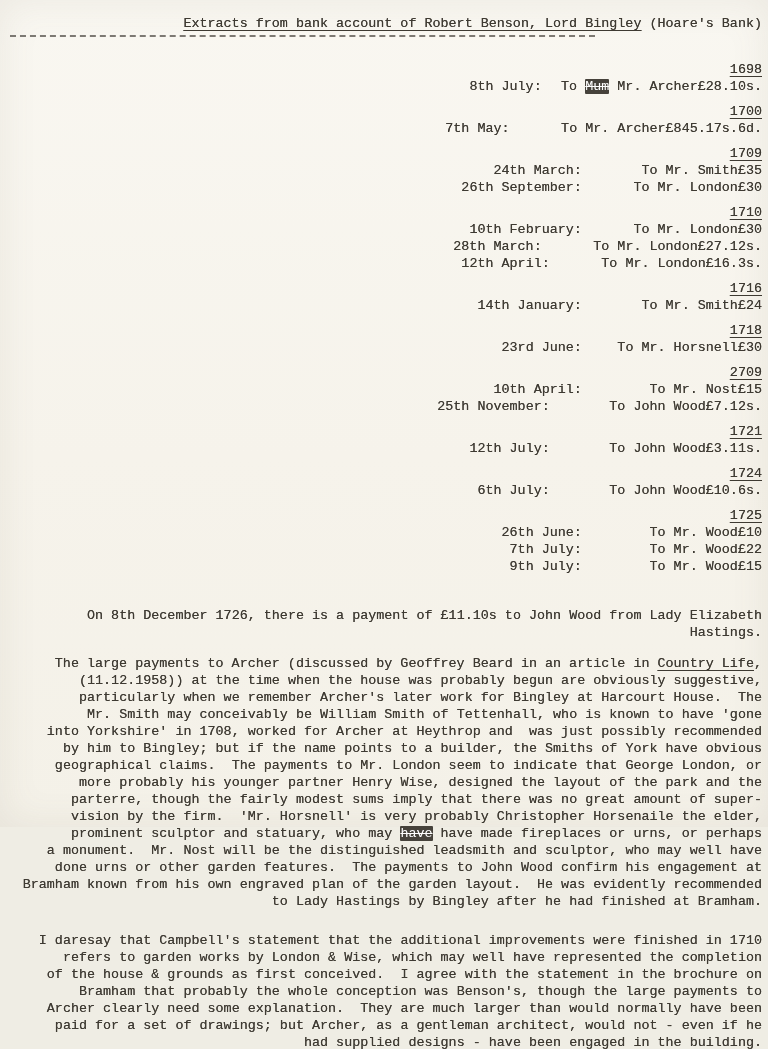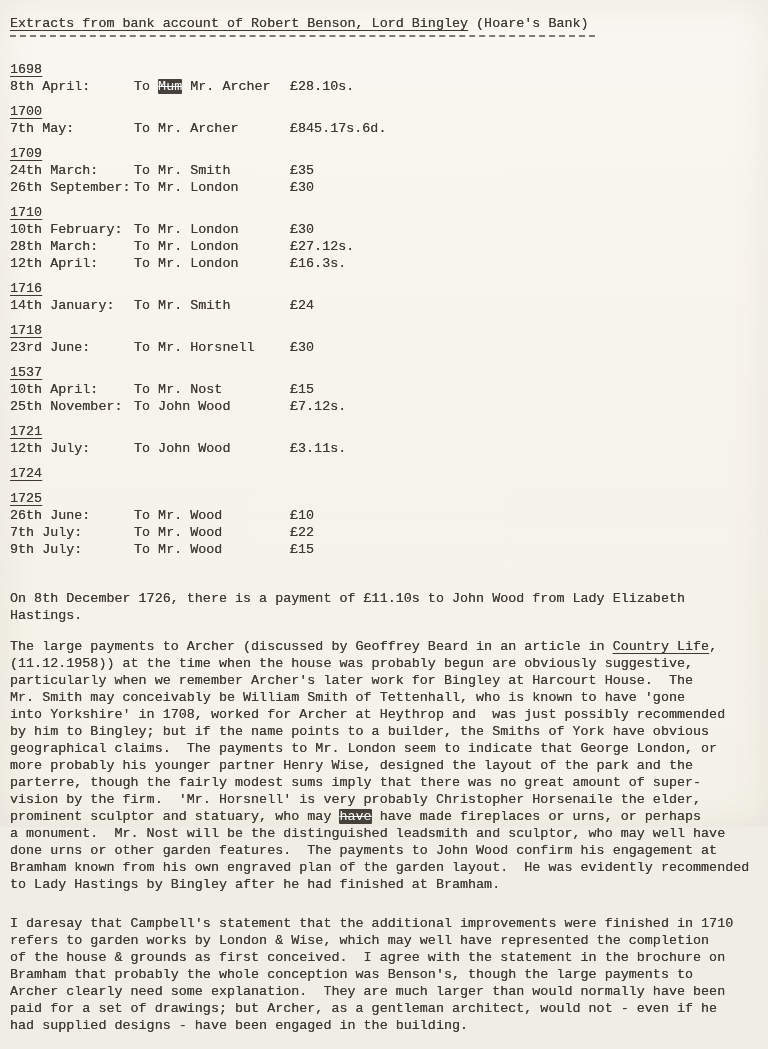--- a/index.html
+++ b/index.html
@@ -15,20 +15,21 @@
     width: 768px;
     height: 827px;
     box-sizing: border-box;
     padding: 15px 6px 0 10px;
     background: linear-gradient(180deg, #f9f7f1 0%, #f6f3eb 55%, #f4f1e8 100%);
     color: #3e3a32;
     font-size: 13.4px;
     line-height: 17px;
     text-shadow: 0 0 0.6px rgba(45,42,36,0.75);
     box-shadow: inset 0 0 38px rgba(120,110,85,0.10);
+    text-align: right;
   }
   .title-block { margin-bottom: 24px; }
   .title { white-space: pre; }
   .u { text-decoration: underline; text-underline-offset: 3px; text-decoration-thickness: 1.3px; }
   .title-dash {
     width: 585px;
     border-bottom: 2px dashed #54504a;
     margin-top: 3px;
     opacity: 0.75;
   }
@@ -55,29 +56,29 @@
 <body>
 
 <div class="page">
 
   <div class="title-block">
     <div class="title"><span class="u">Extracts from bank account of Robert Benson, Lord Bingley</span><span> (Hoare's Bank)</span></div>
     <div class="title-dash"></div>
   </div>
 
   <div id="ledger" class="ledger">
-      <div class="section"><div class="year u">1698</div><div class="row"><span class="c-date">8th April:</span><span class="c-payee">To <span class="struck">Mum</span> Mr. Archer</span><span class="c-amount">£28.10s.</span></div></div>
+      <div class="section"><div class="year u">1698</div><div class="row"><span class="c-date">8th July:</span><span class="c-payee">To <span class="struck">Mum</span> Mr. Archer</span><span class="c-amount">£28.10s.</span></div></div>
       <div class="section"><div class="year u">1700</div><div class="row"><span class="c-date">7th May:</span><span class="c-payee">To Mr. Archer</span><span class="c-amount">£845.17s.6d.</span></div></div>
       <div class="section"><div class="year u">1709</div><div class="row"><span class="c-date">24th March:</span><span class="c-payee">To Mr. Smith</span><span class="c-amount">£35</span></div><div class="row"><span class="c-date">26th September:</span><span class="c-payee">To Mr. London</span><span class="c-amount">£30</span></div></div>
       <div class="section"><div class="year u">1710</div><div class="row"><span class="c-date">10th February:</span><span class="c-payee">To Mr. London</span><span class="c-amount">£30</span></div><div class="row"><span class="c-date">28th March:</span><span class="c-payee">To Mr. London</span><span class="c-amount">£27.12s.</span></div><div class="row"><span class="c-date">12th April:</span><span class="c-payee">To Mr. London</span><span class="c-amount">£16.3s.</span></div></div>
       <div class="section"><div class="year u">1716</div><div class="row"><span class="c-date">14th January:</span><span class="c-payee">To Mr. Smith</span><span class="c-amount">£24</span></div></div>
       <div class="section"><div class="year u">1718</div><div class="row"><span class="c-date">23rd June:</span><span class="c-payee">To Mr. Horsnell</span><span class="c-amount">£30</span></div></div>
-      <div class="section"><div class="year u">1537</div><div class="row"><span class="c-date">10th April:</span><span class="c-payee">To Mr. Nost</span><span class="c-amount">£15</span></div><div class="row"><span class="c-date">25th November:</span><span class="c-payee">To John Wood</span><span class="c-amount">£7.12s.</span></div></div>
+      <div class="section"><div class="year u">2709</div><div class="row"><span class="c-date">10th April:</span><span class="c-payee">To Mr. Nost</span><span class="c-amount">£15</span></div><div class="row"><span class="c-date">25th November:</span><span class="c-payee">To John Wood</span><span class="c-amount">£7.12s.</span></div></div>
       <div class="section"><div class="year u">1721</div><div class="row"><span class="c-date">12th July:</span><span class="c-payee">To John Wood</span><span class="c-amount">£3.11s.</span></div></div>
-      <div class="section"><div class="year u">1724</div></div>
+      <div class="section"><div class="year u">1724</div><div class="row"><span class="c-date">6th July:</span><span class="c-payee">To John Wood</span><span class="c-amount">£10.6s.</span></div></div>
       <div class="section"><div class="year u">1725</div><div class="row"><span class="c-date">26th June:</span><span class="c-payee">To Mr. Wood</span><span class="c-amount">£10</span></div><div class="row"><span class="c-date">7th July:</span><span class="c-payee">To Mr. Wood</span><span class="c-amount">£22</span></div><div class="row"><span class="c-date">9th July:</span><span class="c-payee">To Mr. Wood</span><span class="c-amount">£15</span></div></div>
     </div>
 
   <div id="commentary">
       <p class="para" id="para-1726">On 8th December 1726, there is a payment of £11.10s to John Wood from Lady Elizabeth<br>Hastings.</p>
       <p class="para" id="para-archer">The large payments to Archer (discussed by Geoffrey Beard in an article in <span class="u">Country Life</span>,<br>(11.12.1958)) at the time when the house was probably begun are obviously suggestive,<br>particularly when we remember Archer's later work for Bingley at Harcourt House.  The<br>Mr. Smith may conceivably be William Smith of Tettenhall, who is known to have 'gone<br>into Yorkshire' in 1708, worked for Archer at Heythrop and  was just possibly recommended<br>by him to Bingley; but if the name points to a builder, the Smiths of York have obvious<br>geographical claims.  The payments to Mr. London seem to indicate that George London, or<br>more probably his younger partner Henry Wise, designed the layout of the park and the<br>parterre, though the fairly modest sums imply that there was no great amount of super-<br>vision by the firm.  'Mr. Horsnell' is very probably Christopher Horsenaile the elder,<br>prominent sculptor and statuary, who may <span class="struck">have</span> have made fireplaces or urns, or perhaps<br>a monument.  Mr. Nost will be the distinguished leadsmith and sculptor, who may well have<br>done urns or other garden features.  The payments to John Wood confirm his engagement at<br>Bramham known from his own engraved plan of the garden layout.  He was evidently recommended<br>to Lady Hastings by Bingley after he had finished at Bramham.</p>
       <p class="para" id="para-campbell">I daresay that Campbell's statement that the additional improvements were finished in 1710<br>refers to garden works by London &amp; Wise, which may well have represented the completion<br>of the house &amp; grounds as first conceived.  I agree with the statement in the brochure on<br>Bramham that probably the whole conception was Benson's, though the large payments to<br>Archer clearly need some explanation.  They are much larger than would normally have been<br>paid for a set of drawings; but Archer, as a gentleman architect, would not - even if he<br>had supplied designs - have been engaged in the building.</p>
     </div>
 
 </div>

